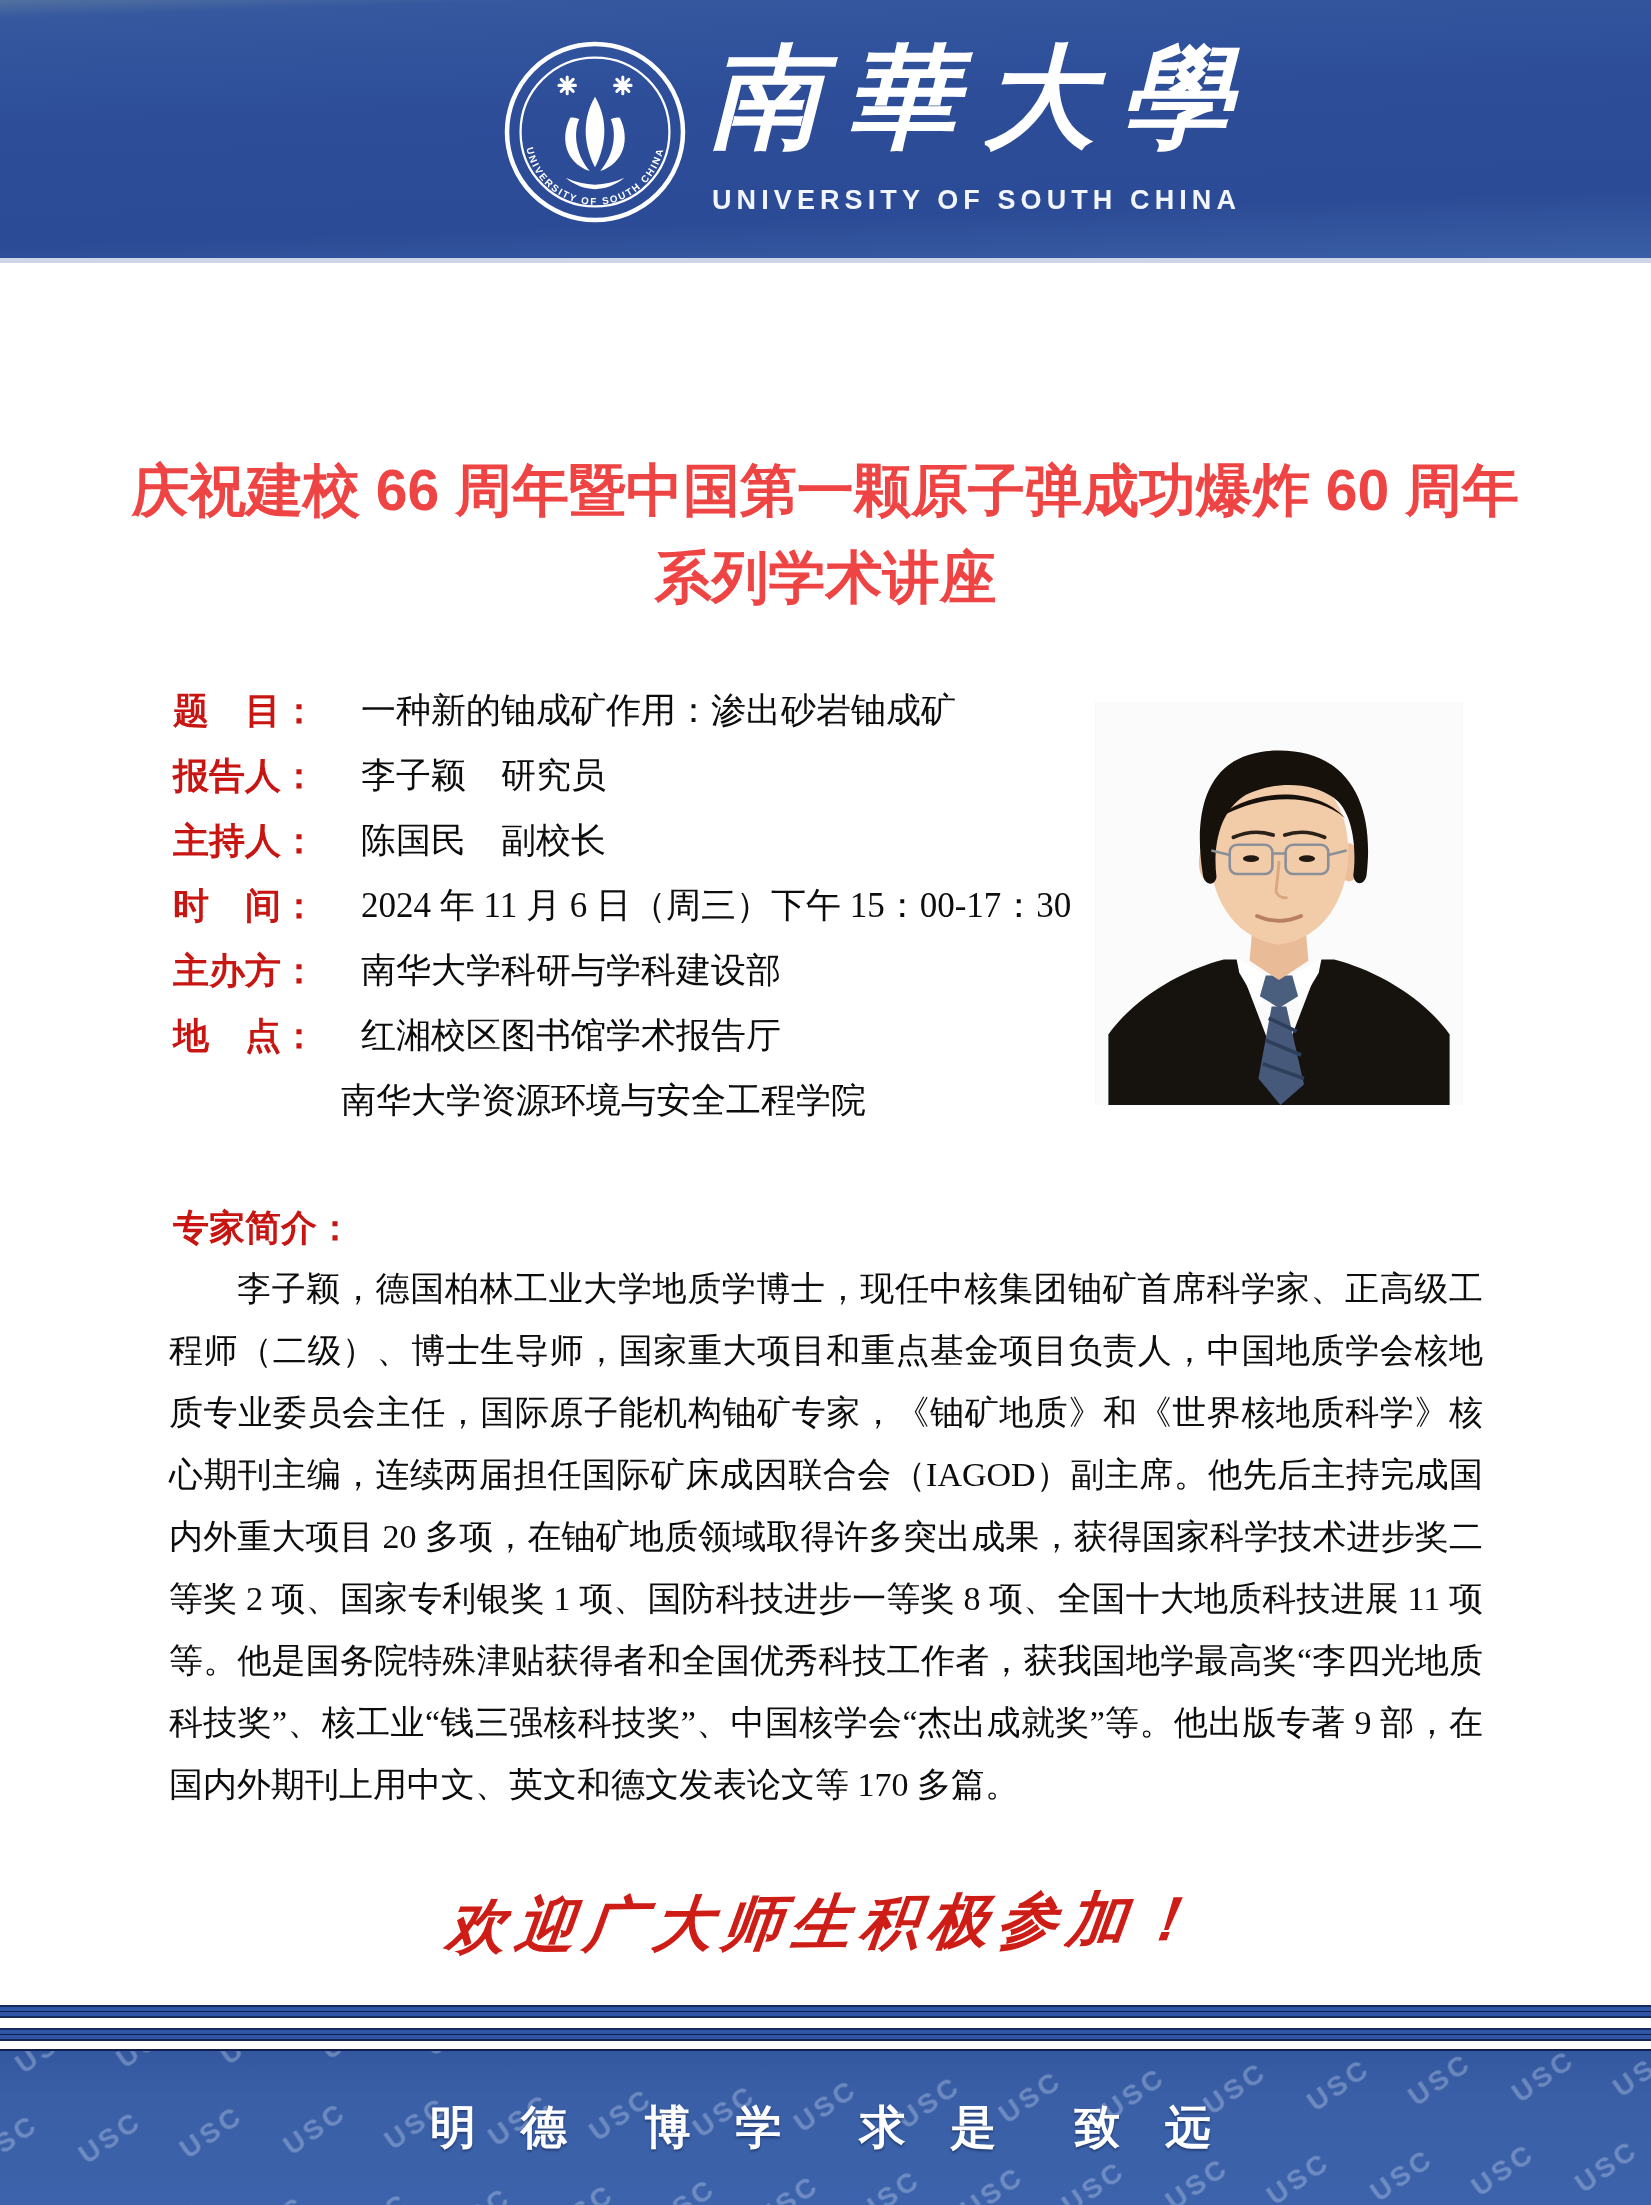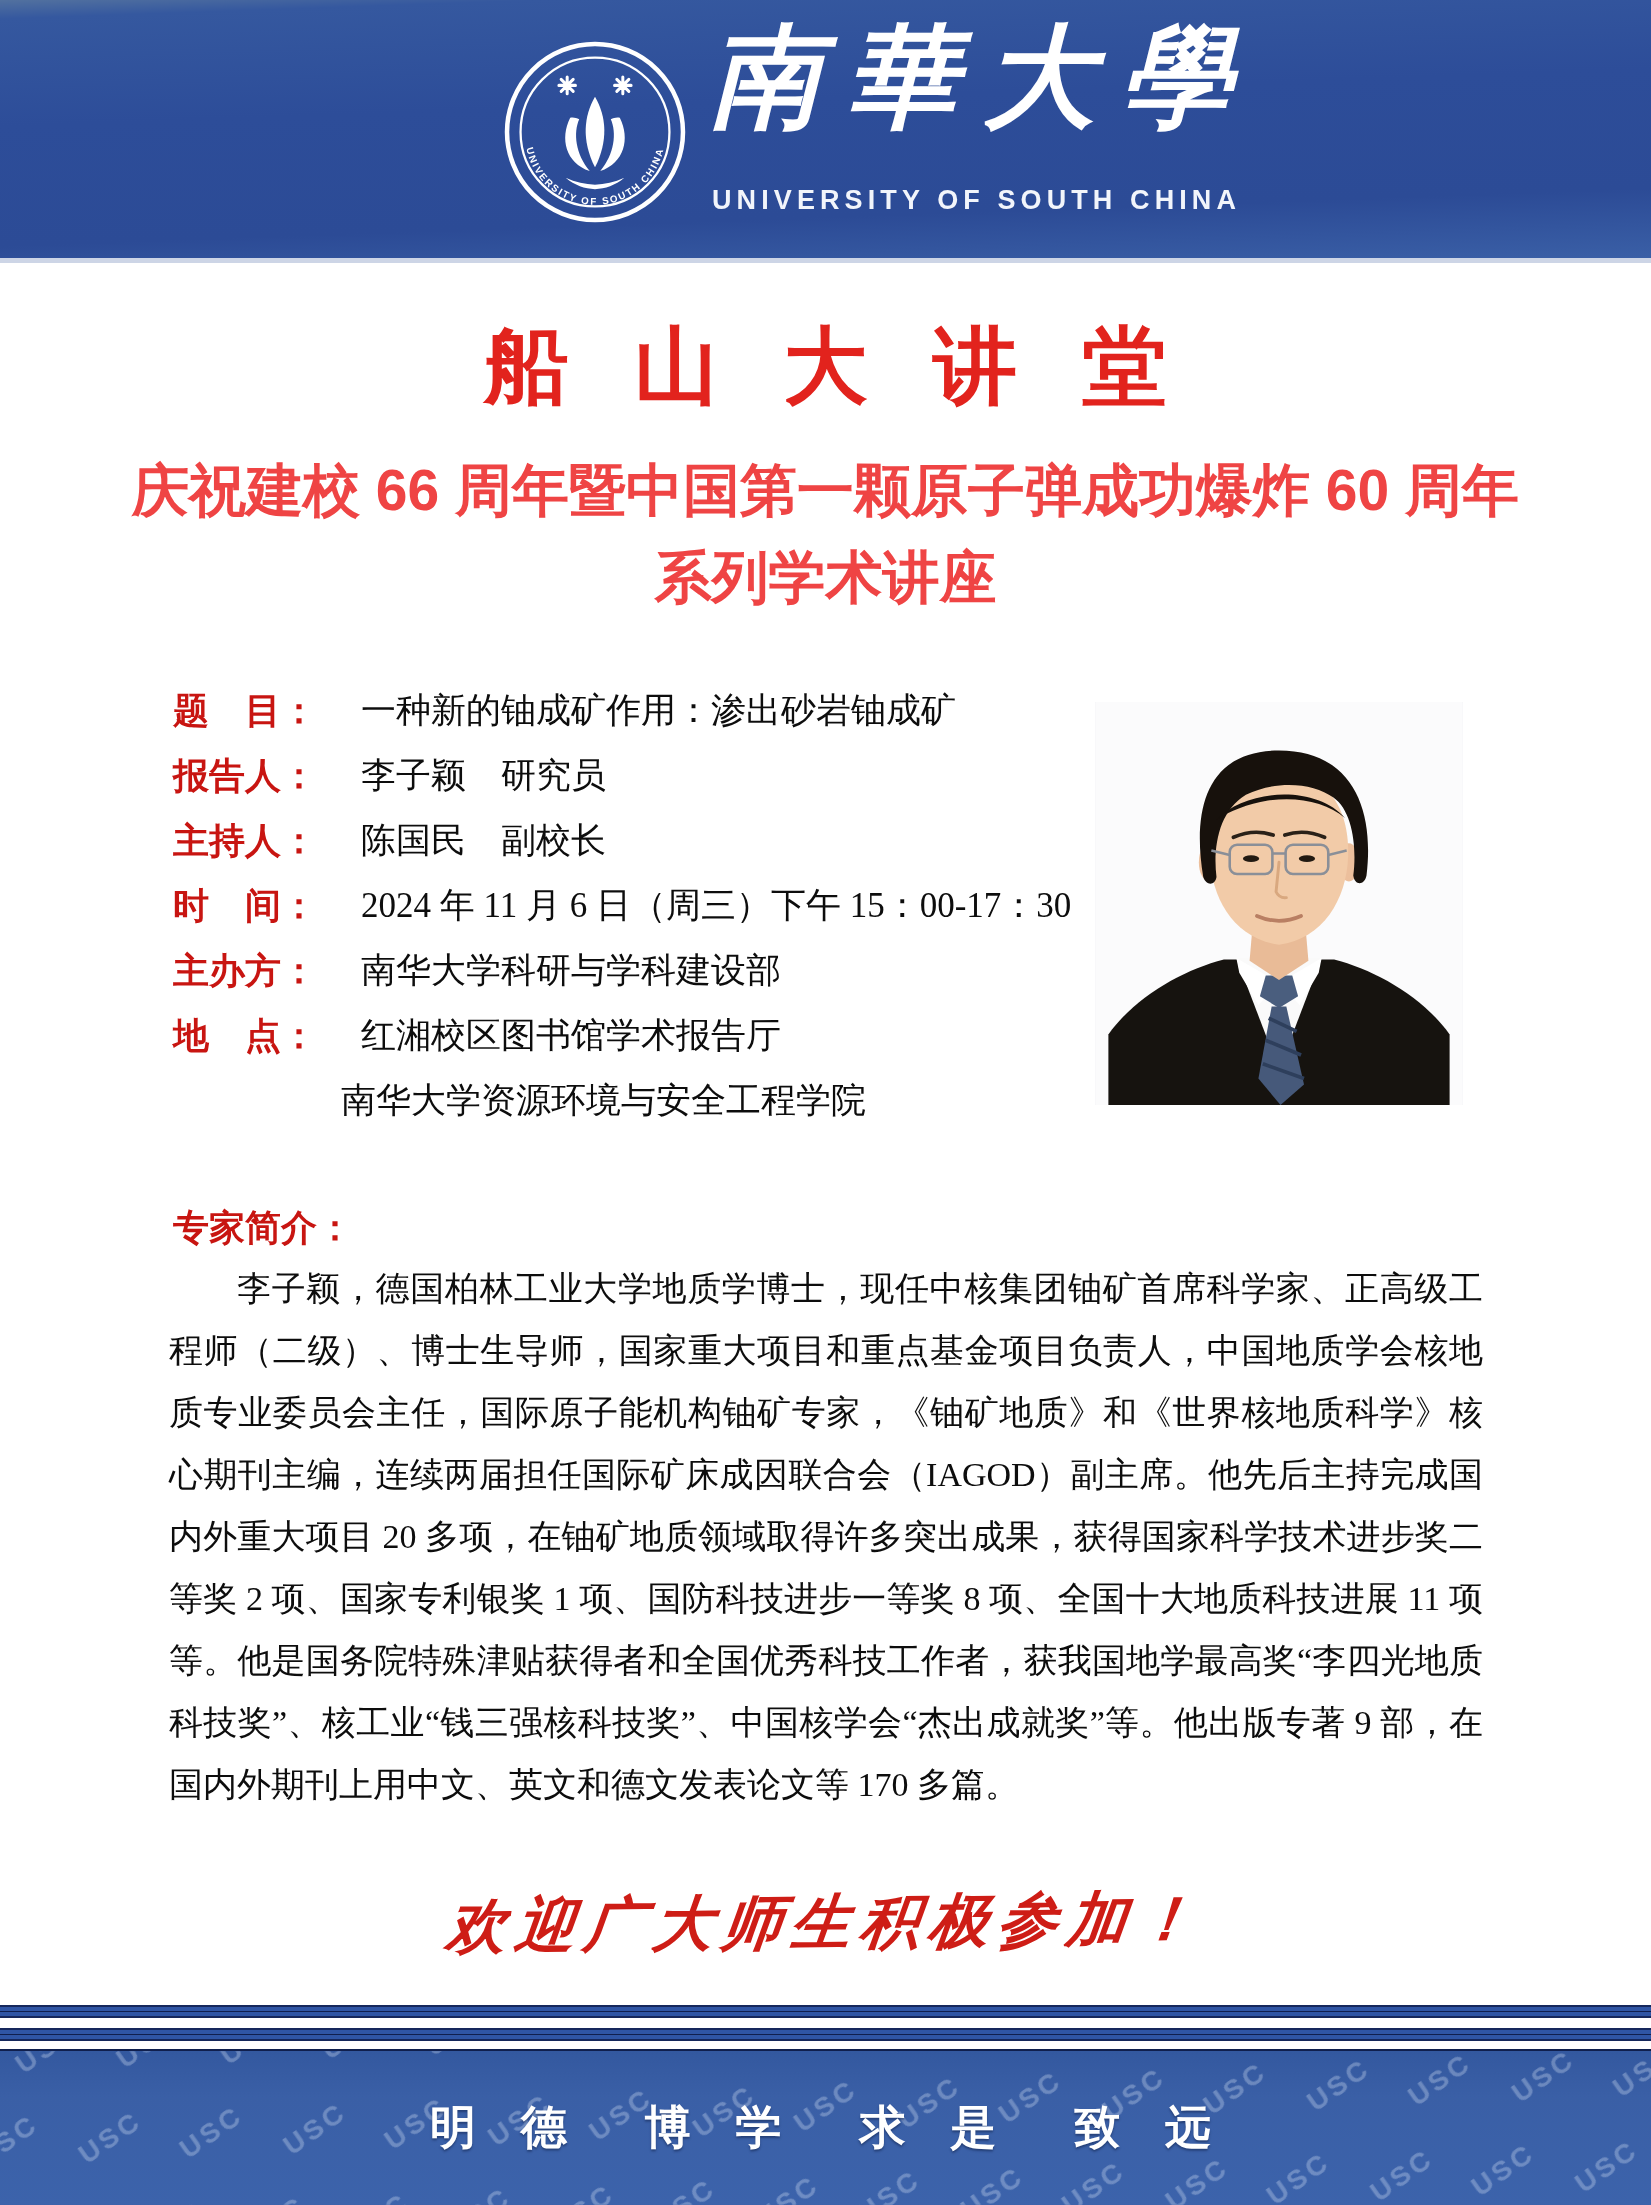--- a/index.html
+++ b/index.html
@@ -11,21 +11,21 @@
   }
 
   
   .header-band {
     position: absolute; left: 0; top: 0; width: 1651px; height: 263px;
     background: linear-gradient(178deg, #52719f 0%, #35589f 6%, #2d4d99 40%, #2c4b96 78%, #3a5fa6 100%);
     border-bottom: 5.9px solid #cdd5e6;
   }
   .seal { position: absolute; left: 501px; top: 38px; width: 188px; height: 188px; }
   .uni-cn {
-    position: absolute; left: 709px; top: 3px; width: 662px;
+    position: absolute; left: 709px; top: 23px; width: 662px;
     color: #ffffff; font-family: "Liberation Serif", serif;
     font-size: 112px; font-weight: bold; font-style: italic;
     letter-spacing: 25px; white-space: nowrap;
   }
   .uni-en {
     position: absolute; left: 712px; top: 185px;
     color: #f2f5fb; font-size: 27px; font-weight: bold; letter-spacing: 5.1px; white-space: nowrap;
   }
 
   
@@ -131,21 +131,20 @@
         <path id="sealArc" d="M 34,148 A 93,93 0 0 0 216,148" fill="none"></path>
       </defs>
       <text font-size="13" fill="#ffffff" letter-spacing="2.5" font-weight="bold">
         <textPath href="#sealArc" startOffset="50%" text-anchor="middle">UNIVERSITY OF SOUTH CHINA</textPath>
       </text>
     </svg>
     <div class="uni-cn">南華大學</div>
     <div class="uni-en">UNIVERSITY OF SOUTH CHINA</div>
   </div>
 
-  <div class="lecture-title">船山大讲堂</div>
 
   <div class="subtitle">
     <div>庆祝建校 66 周年暨中国第一颗原子弹成功爆炸 60 周年</div>
     <div>系列学术讲座</div>
   </div>
 
   <div class="info">
     <div class="info-row">
       <span class="info-label">题　目：</span>
       <span class="info-value">一种新的铀成矿作用：渗出砂岩铀成矿</span>

